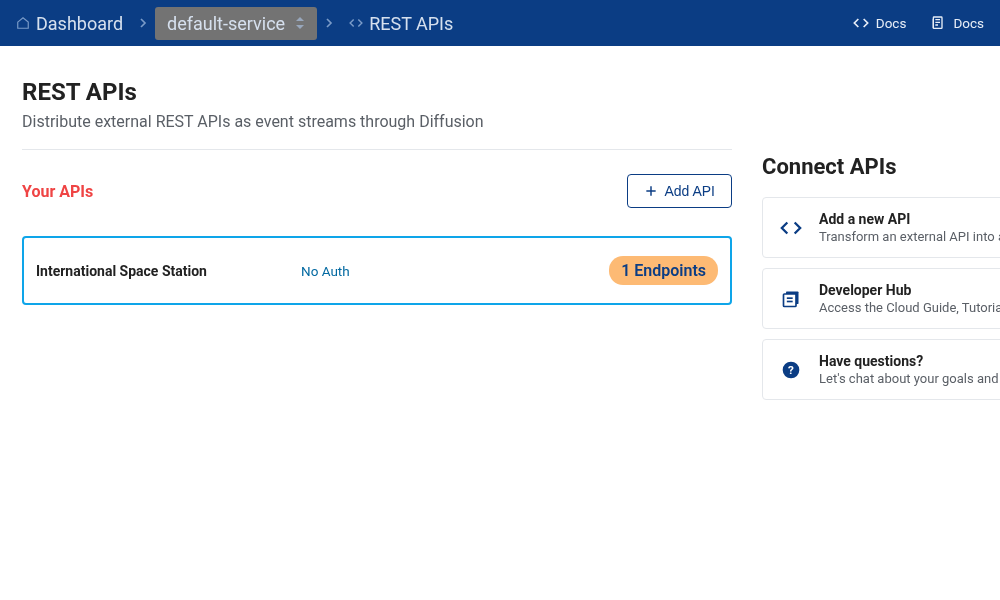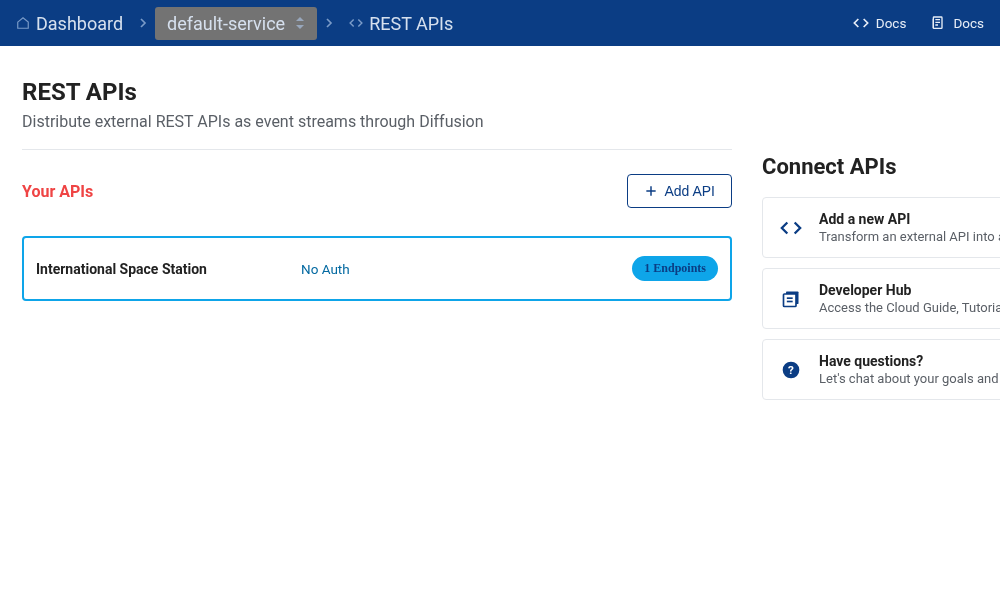--- a/index.html
+++ b/index.html
@@ -134,27 +134,26 @@
       font-size: 14px;
       font-weight: 700;
       color: #222;
     }
     .api-auth {
       flex: 1;
       font-size: 13.5px;
       color: #0369a1;
     }
     .api-badge {
-      background: #0ea5e9;
+      background: #fdba74;
       color: #0b3d84;
-      font-size: 12px;
+      font-size: 16px;
       font-weight: 600;
       padding: 5px 12px;
       border-radius: 14px;
-      font-family: Liberation Serif, serif;
     }
 
     
     .side-title {
       font-size: 22px;
       font-weight: 700;
       color: #222;
       margin-bottom: 18px;
     }
     .side-card {

